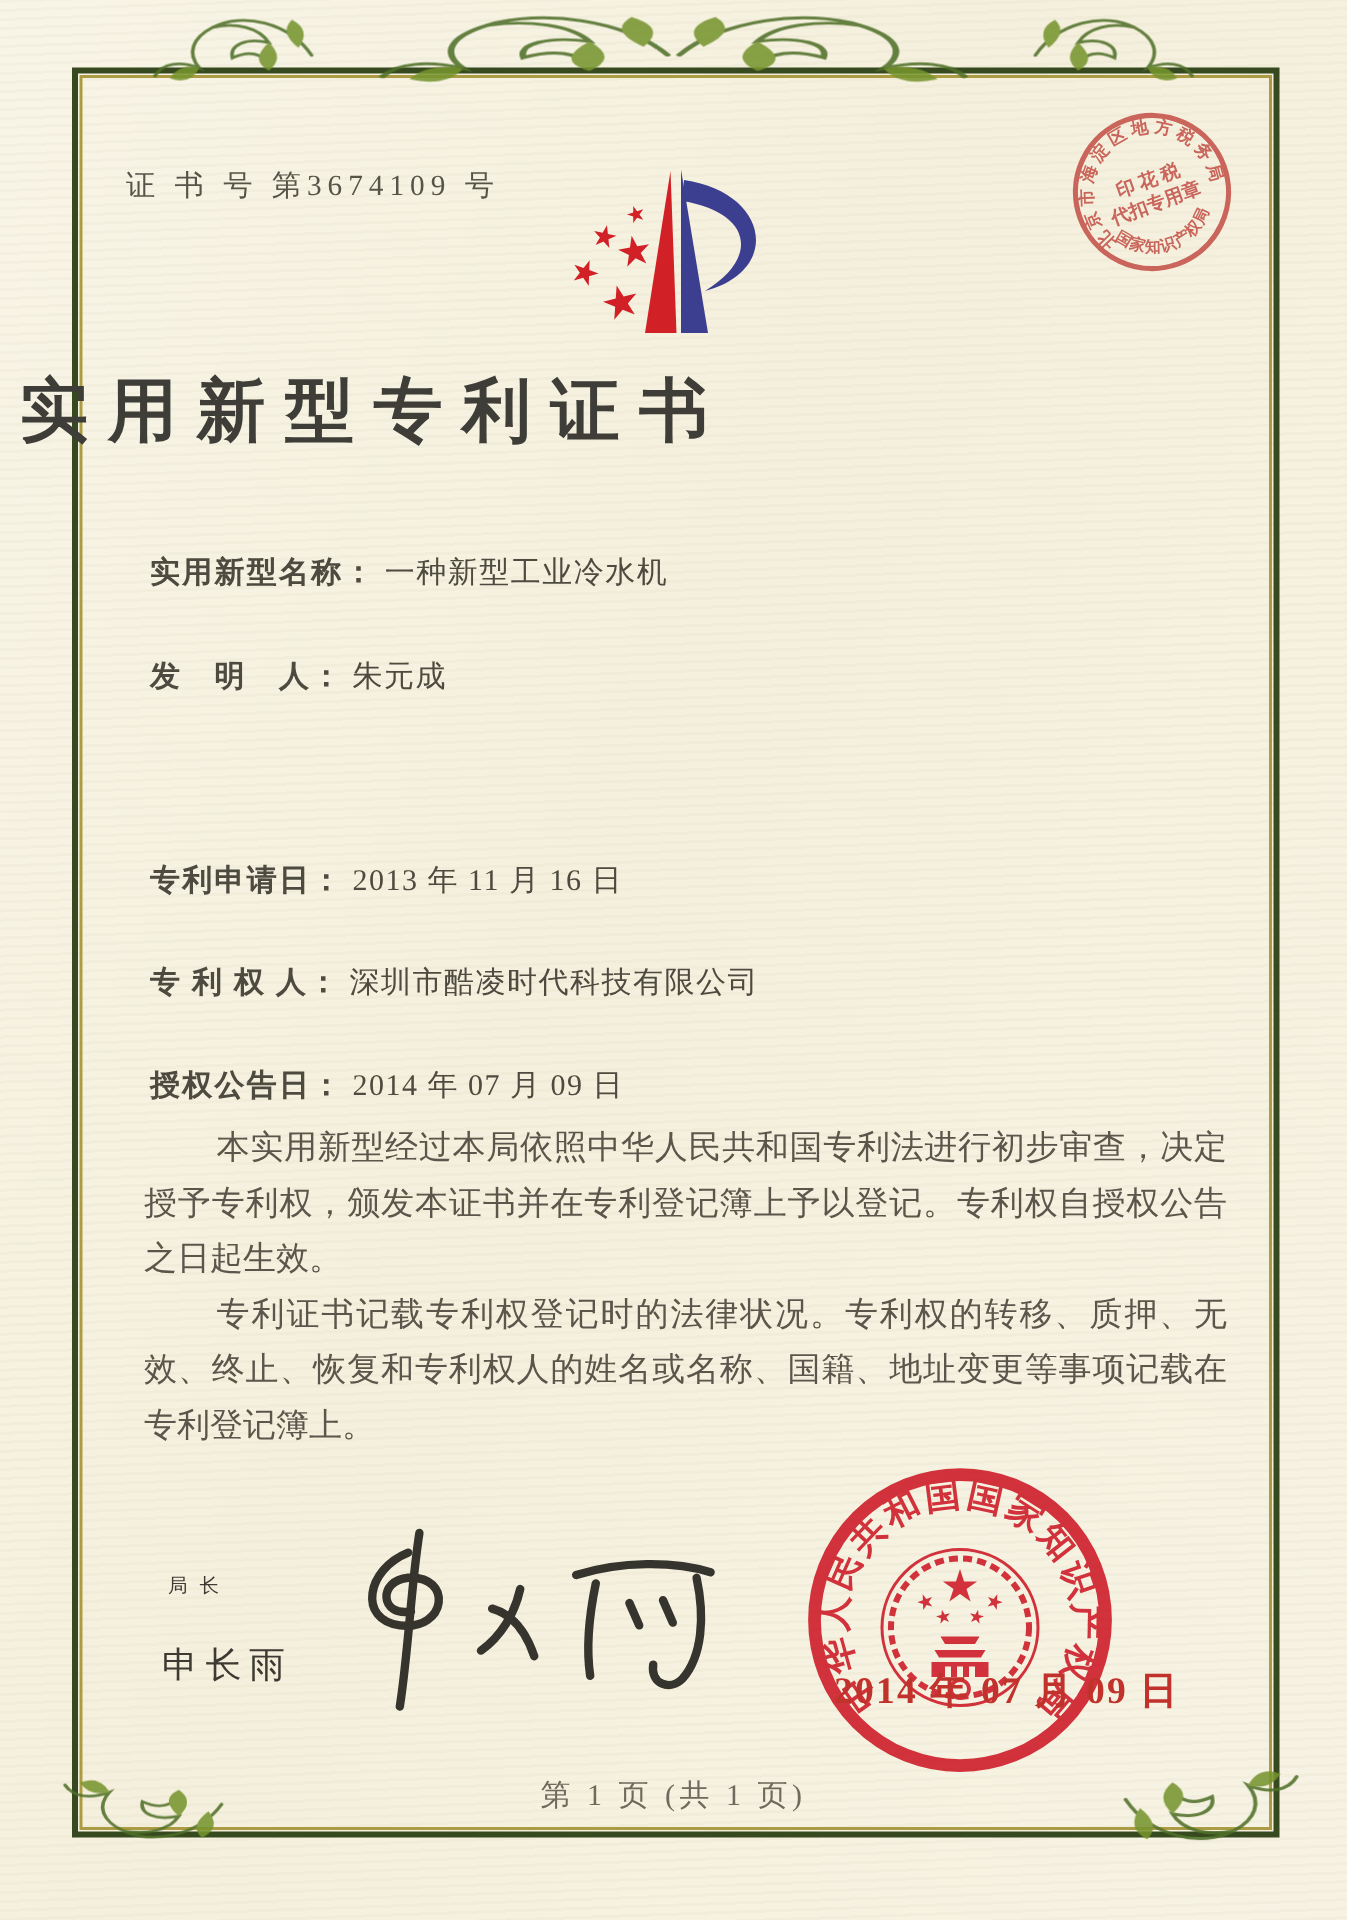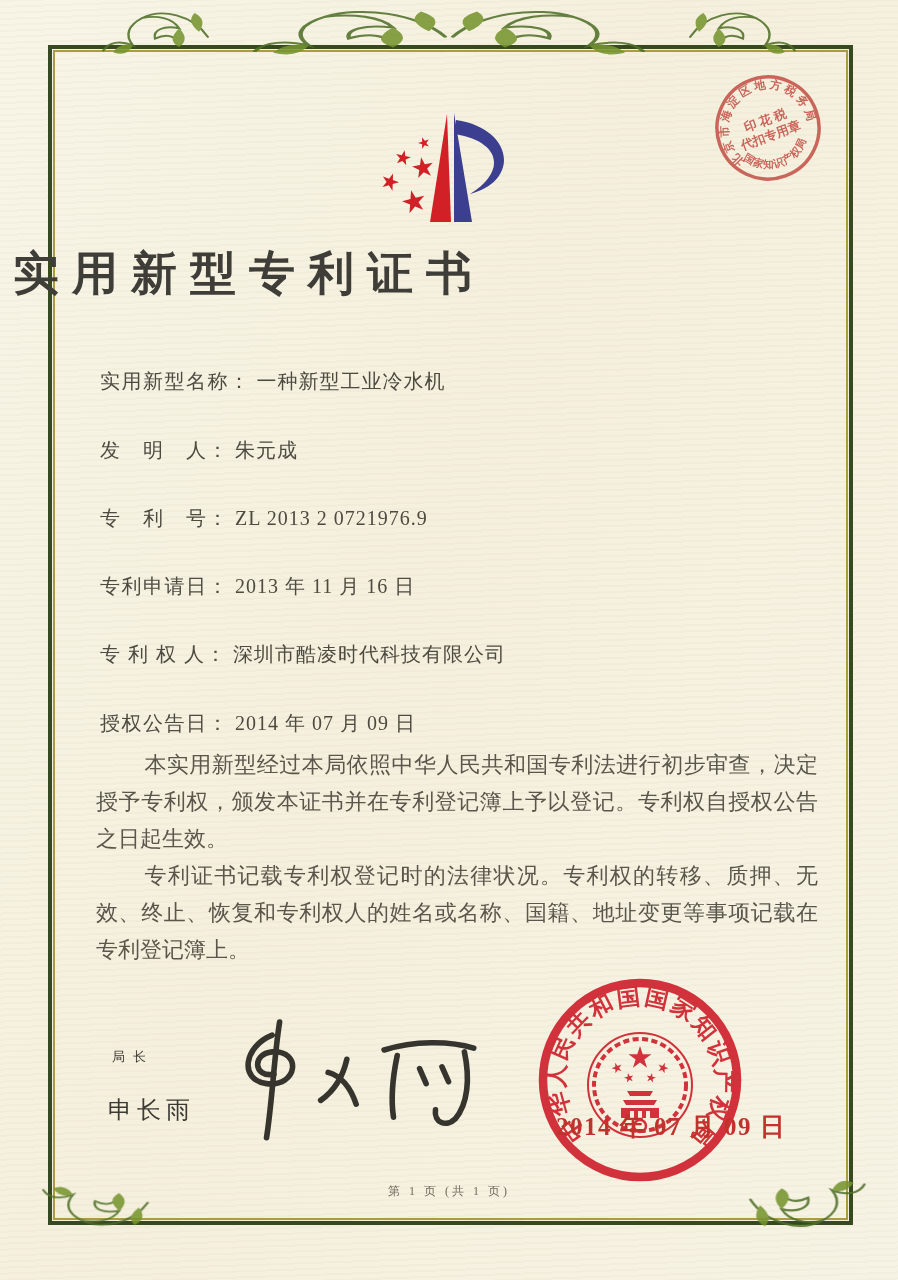--- a/index.html
+++ b/index.html
@@ -27,21 +27,21 @@
     font-size:19.5px; letter-spacing:4px; color:#565349; white-space:nowrap;
   }
   .title{
     position:absolute; left:0; top:243px; width:898px;
     font-size:46px; font-weight:700; color:#3e3d38;
     letter-spacing:13px; text-indent:13px;
   }
   .field{
     position:absolute; left:100px; font-size:20px; color:#4d4a40; white-space:nowrap;
   }
-  .field .lab{ letter-spacing:1.5px; }
+  .field .lab{ letter-spacing:1.5px;font-weight:bold; }
   .field .val{ margin-left:6px; letter-spacing:1px; }
   .f0{top:368px}.f1{top:437px}.f2{top:505px}.f3{top:573px}.f4{top:641px}.f5{top:710px}
   .body-text{
     position:absolute; left:96px; top:746px; width:722px;
     font-size:22px; line-height:37px; color:#5a564b; text-align:justify;
   }
   .body-text p{ text-indent:2.2em; }
   .signer{
     position:absolute; color:#3c3a33; white-space:nowrap;
   }
@@ -50,21 +50,21 @@
   .sig-svg{ position:absolute; left:218px; top:1008px; }
   .seal-svg{ position:absolute; left:533px; top:973px; opacity:.94; }
   .seal-date{
     position:absolute; left:556px; top:1110px;
     font-size:25px; font-weight:700; color:#c0322b; letter-spacing:1.5px; white-space:nowrap;
   }
   .stamp-svg{ position:absolute; left:704px; top:64px; opacity:.92; }
   .logo-svg{ position:absolute; left:360px; top:98px; }
   .footer{
     position:absolute; left:0; top:1183px; width:898px; text-align:center;
-    font-size:12px; color:#6e6b5e; letter-spacing:3px;
+    font-size:20px; color:#6e6b5e; letter-spacing:3px;
   }
   .orn{ position:absolute; left:0; top:0; width:898px; height:1280px; pointer-events:none; }
   svg text{ font-family:"Liberation Serif","DejaVu Serif",serif; }
 </style>
 </head>
 <body>
 
 <div class="page">
 
   <div class="frame">
@@ -84,20 +84,21 @@
     <g opacity="0.88">
       <use href="#vine" xlink:href="#vine" transform="translate(449,6) scale(2,0.9)"></use>
       <use href="#vine" xlink:href="#vine" transform="translate(449,6) scale(-2,0.9)"></use>
       <use href="#vine" xlink:href="#vine" transform="translate(210,8) scale(-1.1,0.85)"></use>
       <use href="#vine" xlink:href="#vine" transform="translate(688,8) scale(1.1,0.85)"></use>
       <use href="#vine" xlink:href="#vine" transform="translate(150,1230) scale(-1.1,-0.8)"></use>
       <use href="#vine" xlink:href="#vine" transform="translate(748,1232) scale(1.2,-0.95)"></use>
     </g>
   </svg>
 
+  <div class="cert-no">证 书 号 第3674109 号</div>
 
   <svg class="logo-svg" width="200" height="130" viewBox="0 0 200 130">
     <defs>
       <polygon id="star" points="0,-1 0.225,-0.309 0.951,-0.309 0.363,0.118 0.588,0.809 0,0.382 -0.588,0.809 -0.363,0.118 -0.951,-0.309 -0.225,-0.309"></polygon>
     </defs>
     <g fill="#d12127">
       <use href="#star" xlink:href="#star" transform="translate(64,45) scale(6) rotate(-18)"></use>
       <use href="#star" xlink:href="#star" transform="translate(43,60) scale(8) rotate(12)"></use>
       <use href="#star" xlink:href="#star" transform="translate(63,70) scale(11) rotate(-10)"></use>
       <use href="#star" xlink:href="#star" transform="translate(30,84) scale(9) rotate(20)"></use>
@@ -110,23 +111,20 @@
     </g>
   </svg>
 
   <div class="title">实用新型专利证书</div>
 
   <div class="field f0">
     <span class="lab">实用新型名称：</span><span class="val">一种新型工业冷水机</span>
   </div>
   <div class="field f1">
     <span class="lab">发　明　人：</span><span class="val">朱元成</span>
-  </div>
-  <div class="field f2">
-    <span class="lab">专　利　号：</span><span class="val">ZL 2013 2 0721976.9</span>
   </div>
   <div class="field f3">
     <span class="lab">专利申请日：</span><span class="val">2013 年 11 月 16 日</span>
   </div>
   <div class="field f4">
     <span class="lab">专 利 权 人：</span><span class="val">深圳市酷凌时代科技有限公司</span>
   </div>
   <div class="field f5">
     <span class="lab">授权公告日：</span><span class="val">2014 年 07 月 09 日</span>
   </div>

